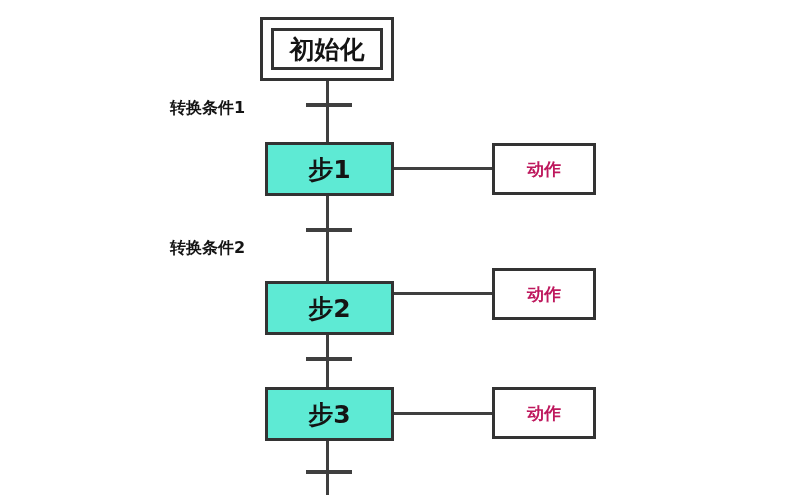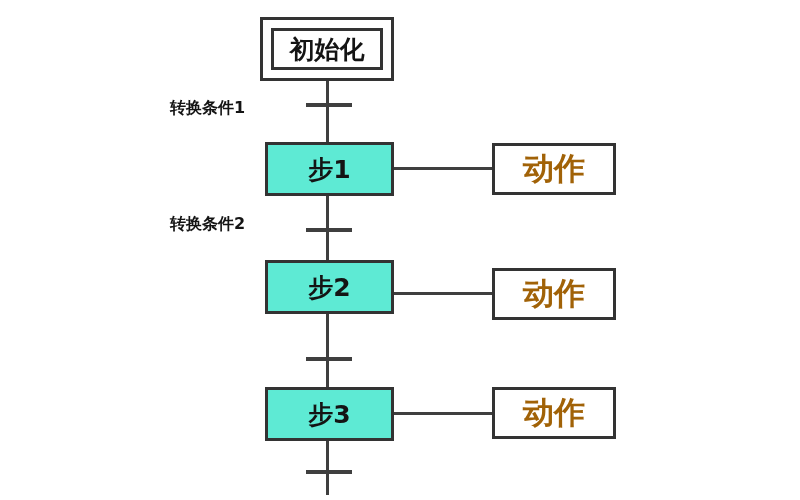--- a/index.html
+++ b/index.html
@@ -40,21 +40,21 @@
   .t-label {
     position: absolute;
     left: 170px;
     font-size: 16px;
     font-weight: 700;
     color: #141414;
     line-height: 28px;
     white-space: nowrap;
   }
   .t-label-1 { top: 94px; }
-  .t-label-2 { top: 210px; text-align: center; }
+  .t-label-2 { top: 234px; text-align: center; }
   .t-label-3 { top: 346px; }
   .t-label-4 { top: 460px; }
   
   .init-outer {
     position: absolute;
     left: 260px;
     top: 17px;
     width: 134px;
     height: 64px;
     box-sizing: border-box;
@@ -84,48 +84,48 @@
     border: 3px solid #333333;
     background: #5eead4;
     display: flex;
     align-items: center;
     justify-content: center;
     font-size: 25px;
     font-weight: 700;
     color: #141414;
   }
   .step-1 { top: 142px; }
-  .step-2 { top: 260px; }
+  .step-2 { top: 281px; }
   .step-3 { top: 387px; }
   
   .connector {
     position: absolute;
     left: 394px;
     width: 98px;
     height: 3px;
     background: #3f3f3f;
   }
   .connector-1 { top: 167px; }
   .connector-2 { top: 292px; }
   .connector-3 { top: 412px; }
   
   .action {
     position: absolute;
     left: 492px;
-    width: 124px;
+    width: 104px;
     height: 52px;
     box-sizing: border-box;
     border: 3px solid #333333;
     background: #ffffff;
     display: flex;
     align-items: center;
     justify-content: center;
-    font-size: 31px;
+    font-size: 17px;
     font-weight: 700;
-    color: #a16207;
+    color: #be185d;
   }
   .action-1 { top: 143px; }
   .action-2 { top: 268px; }
   .action-3 { top: 387px; }
 </style>
 </head>
 <body>
 
 <div class="canvas">
 

